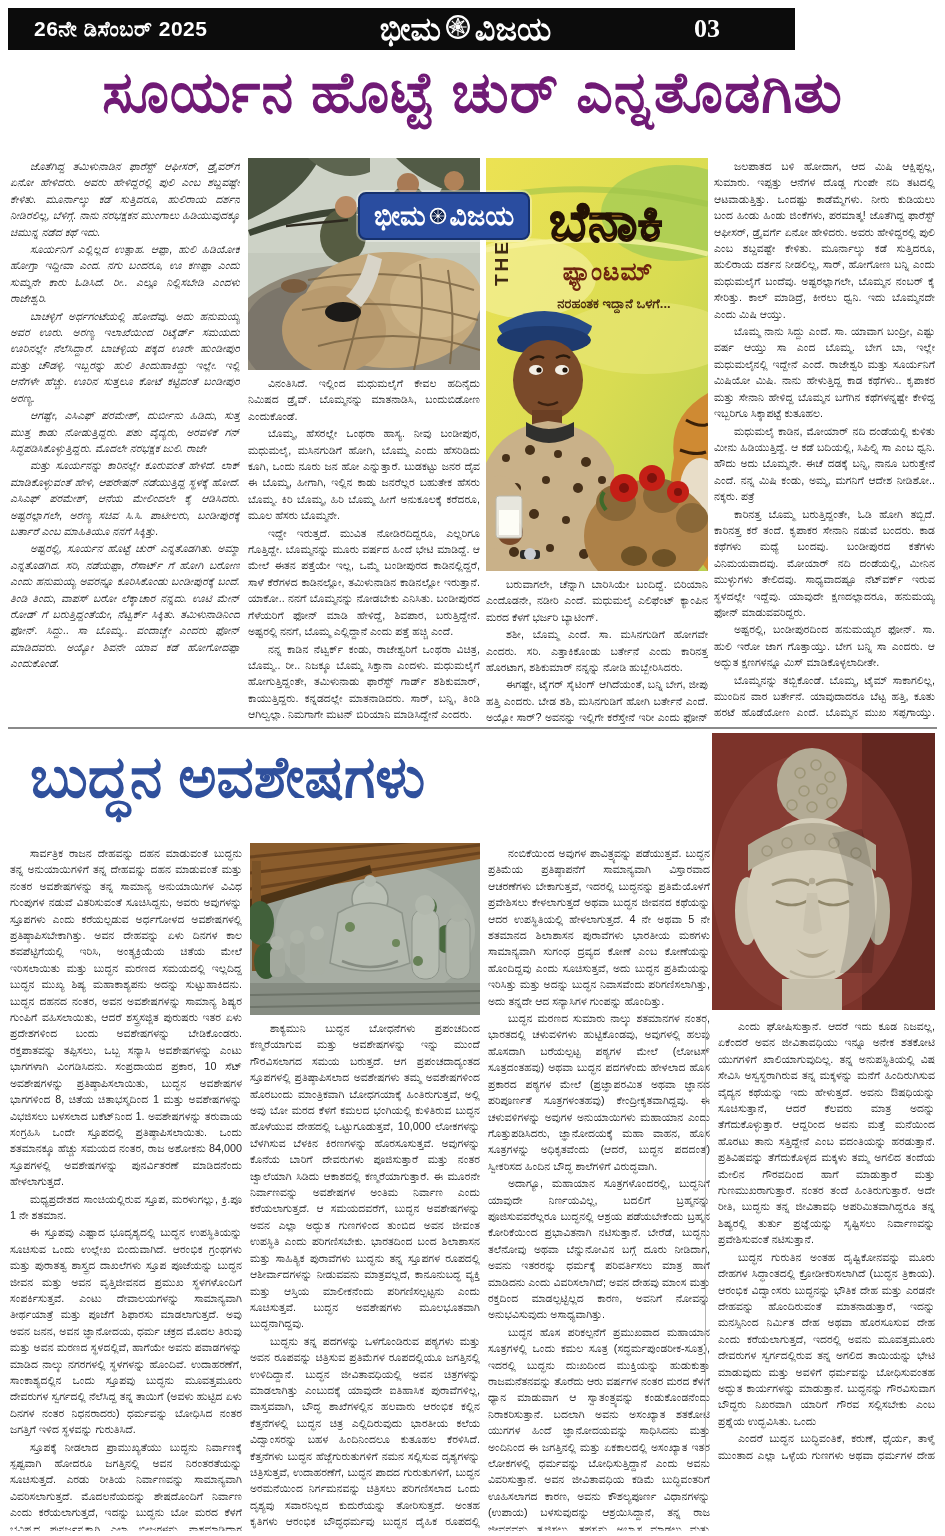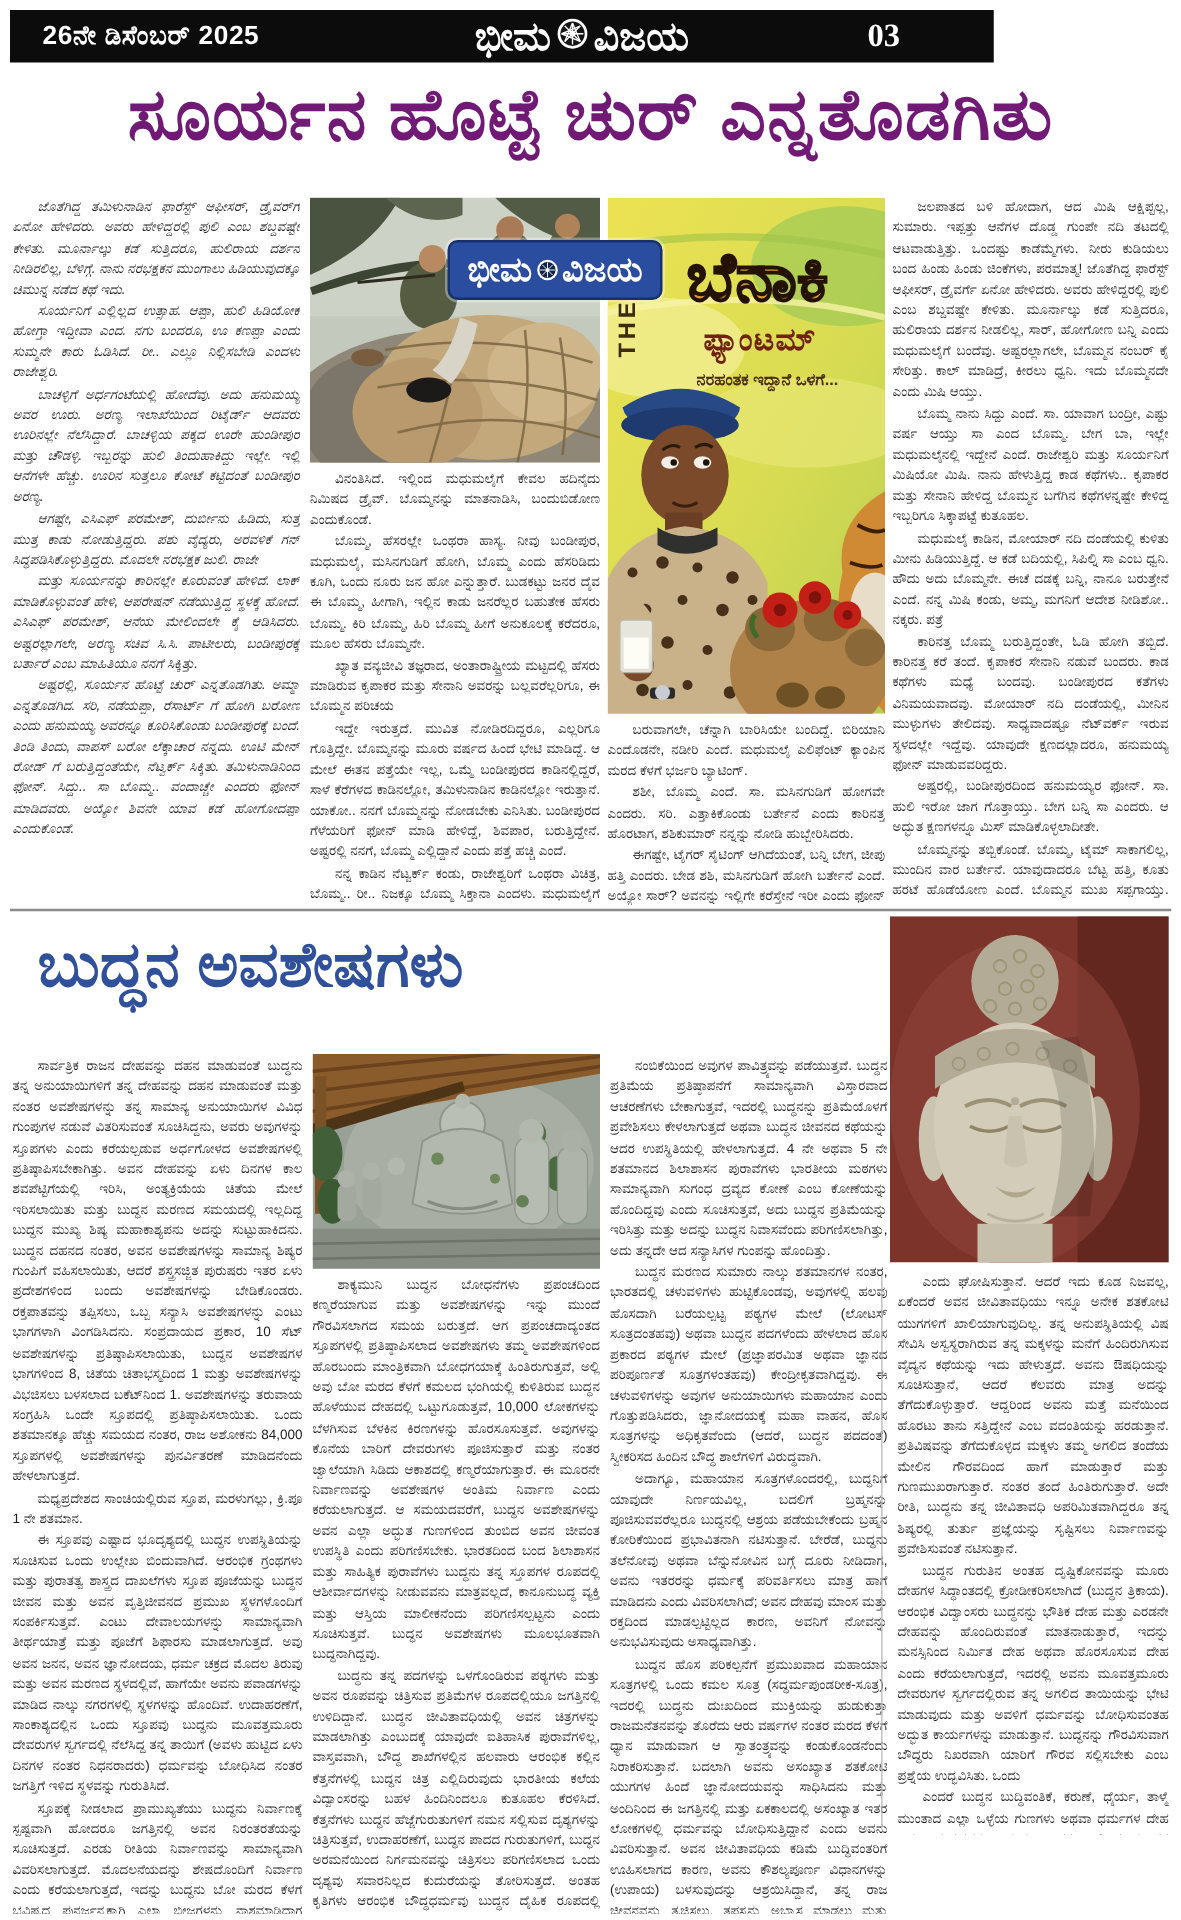--- a/index.html
+++ b/index.html
@@ -16,21 +16,21 @@
   .header-masthead{flex:1;text-align:center;font-size:32px;font-weight:bold;display:flex;align-items:center;justify-content:center;gap:4px;}
   .header-page{width:120px;text-align:center;padding-right:28px;font-size:26px;font-weight:bold;font-family:"Liberation Serif",serif;}
   
   .headline-1{
     position:absolute;left:0;top:54px;width:945px;text-align:center;
     color:#701a75;font-size:57px;font-weight:bold;line-height:1.35;
     letter-spacing:1px;white-space:nowrap;
   }
   .headline-2{
     position:absolute;left:30px;top:742px;width:680px;
-    color:#30509c;font-size:50px;font-weight:bold;line-height:1.2;white-space:nowrap;
+    color:#30509c;font-size:58px;font-weight:bold;line-height:1.2;white-space:nowrap;
   }
   
   .col{
     position:absolute;overflow:hidden;text-align:justify;
     font-size:10.8px;line-height:1.52;color:#1d1d1d;
   }
   .para{margin:0 0 1px 0;text-indent:20px;}
   .col-img{display:block;margin:0 0 5px 0;}
   
   #a1c1{left:10px;top:158px;width:230px;height:566px;font-style:italic;}
@@ -82,21 +82,21 @@
     <span>ವಿಜಯ</span>
   </div>
   <div class="header-page">03</div>
 </div>
 
 <div class="headline-1">ಸೂರ್ಯನ ಹೊಟ್ಟೆ ಚುರ್ ಎನ್ನತೊಡಗಿತು</div>
 
 <div class="col" id="a1c1">
     <p class="para">ಜೊತೆಗಿದ್ದ ತಮಿಳುನಾಡಿನ ಫಾರೆಸ್ಟ್ ಆಫೀಸರ್, ಡ್ರೈವರ್‌ಗೆ ಏನೋ ಹೇಳಿದರು. ಅವರು ಹೇಳಿದ್ದರಲ್ಲಿ ಪುಲಿ ಎಂಬ ಶಬ್ದವಷ್ಟೇ ಕೇಳಿತು. ಮೂರ್ನಾಲ್ಕು ಕಡೆ ಸುತ್ತಿದರೂ, ಹುಲಿರಾಯ ದರ್ಶನ ನೀಡಿರಲಿಲ್ಲ, ಬೆಳಿಗ್ಗೆ. ನಾನು ನರಭಕ್ಷಕನ ಮುಂಗಾಲು ಹಿಡಿಯುವುದಕ್ಕೂ ಚಿಮುನ್ನ ನಡೆದ ಕಥೆ ಇದು.</p>
     <p class="para">ಸೂರ್ಯನಿಗೆ ಎಲ್ಲಿಲ್ಲದ ಉತ್ಸಾಹ. ಆಪ್ಪಾ, ಹುಲಿ ಹಿಡಿಯೋಕೆ ಹೋಗ್ತಾ ಇದ್ದೀವಾ ಎಂದ. ನಗು ಬಂದರೂ, ಊ ಕಣಪ್ಪಾ ಎಂದು ಸುಮ್ಮನೇ ಕಾರು ಓಡಿಸಿದೆ. ರೀ.. ಎಲ್ಲೂ ನಿಲ್ಲಿಸಬೇಡಿ ಎಂದಳು ರಾಜೇಶ್ವರಿ.</p>
-    <p class="para">ಬಾಚಳ್ಳಿಗೆ ಅರ್ಧಗಂಟೆಯಲ್ಲಿ ಹೋದೆವು. ಅದು ಹನುಮಯ್ಯ ಅವರ ಊರು. ಅರಣ್ಯ ಇಲಾಖೆಯಿಂದ ರಿಟೈರ್ಡ್ ಆದವರು ಊರಿನಲ್ಲೇ ನೆಲೆಸಿದ್ದಾರೆ. ಬಾಚಳ್ಳಿಯ ಪಕ್ಕದ ಊರೇ ಹುಂಡೀಪುರ ಮತ್ತು ಚೌಡಳ್ಳಿ. ಇಬ್ಬರನ್ನು ಹುಲಿ ತಿಂದುಹಾಕಿದ್ದು ಇಲ್ಲೇ. ಇಲ್ಲಿ ಆನೆಗಳೇ ಹೆಚ್ಚು. ಊರಿನ ಸುತ್ತಲೂ ಕೋಟೆ ಕಟ್ಟಿದಂತೆ ಬಂಡೀಪುರ ಅರಣ್ಯ.</p>
+    <p class="para">ಬಾಚಳ್ಳಿಗೆ ಅರ್ಧಗಂಟೆಯಲ್ಲಿ ಹೋದೆವು. ಅದು ಹನುಮಯ್ಯ ಅವರ ಊರು. ಅರಣ್ಯ ಇಲಾಖೆಯಿಂದ ರಿಟೈರ್ಡ್ ಸಮಯದು ಊರಿನಲ್ಲೇ ನೆಲೆಸಿದ್ದಾರೆ. ಬಾಚಳ್ಳಿಯ ಪಕ್ಕದ ಊರೇ ಹುಂಡೀಪುರ ಮತ್ತು ಚೌಡಳ್ಳಿ. ಇಬ್ಬರನ್ನು ಹುಲಿ ತಿಂದುಹಾಕಿದ್ದು ಇಲ್ಲೇ. ಇಲ್ಲಿ ಆನೆಗಳೇ ಹೆಚ್ಚು. ಊರಿನ ಸುತ್ತಲೂ ಕೋಟೆ ಕಟ್ಟಿದಂತೆ ಬಂಡೀಪುರ ಅರಣ್ಯ.</p>
     <p class="para">ಆಗಷ್ಟೇ, ಎಸಿಎಫ್ ಪರಮೇಶ್, ದುರ್ಬೀನು ಹಿಡಿದು, ಸುತ್ತ ಮುತ್ತ ಕಾಡು ನೋಡುತ್ತಿದ್ದರು. ಪಶು ವೈದ್ಯರು, ಅರವಳಿಕೆ ಗನ್ ಸಿದ್ಧಪಡಿಸಿಕೊಳ್ಳುತ್ತಿದ್ದರು. ಮೊದಲೇ ನರಭಕ್ಷಕ ಜುಲಿ. ರಾಜೇ</p>
     <p class="para">ಮತ್ತು ಸೂರ್ಯನನ್ನು ಕಾರಿನಲ್ಲೇ ಕೂರುವಂತೆ ಹೇಳಿದೆ. ಲಾಕ್ ಮಾಡಿಕೊಳ್ಳುವಂತೆ ಹೇಳಿ, ಆಪರೇಷನ್ ನಡೆಯುತ್ತಿದ್ದ ಸ್ಥಳಕ್ಕೆ ಹೋದೆ. ಎಸಿಎಫ್ ಪರಮೇಶ್, ಆನೆಯ ಮೇಲಿಂದಲೇ ಕೈ ಆಡಿಸಿದರು. ಅಷ್ಟರಲ್ಲಾಗಲೇ, ಅರಣ್ಯ ಸಚಿವ ಸಿ.ಸಿ. ಪಾಟೀಲರು, ಬಂಡೀಪುರಕ್ಕೆ ಬರ್ತಾರೆ ಎಂಬ ಮಾಹಿತಿಯೂ ನನಗೆ ಸಿಕ್ಕಿತ್ತು.</p>
     <p class="para">ಅಷ್ಟರಲ್ಲಿ, ಸೂರ್ಯನ ಹೊಟ್ಟೆ ಚುರ್ ಎನ್ನತೊಡಗಿತು. ಅಮ್ಮಾ ಎನ್ನತೊಡಗಿದ. ಸರಿ, ನಡೆಯಪ್ಪಾ, ರೆಸಾರ್ಟ್ ಗೆ ಹೋಗಿ ಬರೋಣ ಎಂದು ಹನುಮಯ್ಯ ಅವರನ್ನೂ ಕೂರಿಸಿಕೊಂಡು ಬಂಡೀಪುರಕ್ಕೆ ಬಂದೆ. ತಿಂಡಿ ತಿಂದು, ವಾಪಸ್ ಬರೋ ಲೆಕ್ಕಾಚಾರ ನನ್ನದು. ಊಟಿ ಮೇನ್ ರೋಡ್ ಗೆ ಬರುತ್ತಿದ್ದಂತೆಯೇ, ನೆಟ್ವರ್ಕ್ ಸಿಕ್ಕಿತು. ತಮಿಳುನಾಡಿನಿಂದ ಫೋನ್. ಸಿದ್ದು.. ಸಾ ಬೊಮ್ಮ.. ವಂದಾಚ್ಚೇ ಎಂದರು ಫೋನ್ ಮಾಡಿದವರು. ಅಯ್ಯೋ ಶಿವನೇ ಯಾವ ಕಡೆ ಹೋಗೋದಪ್ಪಾ ಎಂದುಕೊಂಡೆ.</p>
   </div>
 
 <div class="col" id="a1c2">
   <svg class="col-img" width="232" height="212" viewBox="0 0 232 212">
     <rect width="232" height="212" fill="#c4c9bd"></rect>
     <rect x="0" y="0" width="232" height="95" fill="#cdd2c6"></rect>
     <path d="M0,0 L72,0 C58,26 36,46 0,62 Z" fill="#4a5340"></path>
@@ -125,21 +125,20 @@
       <path d="M172,106 Q178,162 166,212"></path>
       <path d="M200,112 Q208,160 202,206"></path>
     </g>
     <path d="M120,96 q-8,30 -22,42 l15,11 q15,-17 21,-48 z" fill="#d8d4c8"></path>
     <ellipse cx="95" cy="154" rx="18" ry="10" fill="#1c1a18"></ellipse>
     <ellipse cx="46" cy="128" rx="13" ry="7" fill="#7a5c3e"></ellipse>
   </svg>
   <div>
       <p class="para">ವಿನಂತಿಸಿದೆ. ಇಲ್ಲಿಂದ ಮಧುಮಲೈಗೆ ಕೇವಲ ಹದಿನೈದು ನಿಮಿಷದ ಡ್ರೈವ್. ಬೊಮ್ಮನನ್ನು ಮಾತನಾಡಿಸಿ, ಬಂದುಬಿಡೋಣ ಎಂದುಕೊಂಡೆ.</p>
       <p class="para">ಬೊಮ್ಮ, ಹೆಸರಲ್ಲೇ ಒಂಥರಾ ಹಾಸ್ಯ. ನೀವು ಬಂಡೀಪುರ, ಮಧುಮಲೈ, ಮಸಿನಗುಡಿಗೆ ಹೋಗಿ, ಬೊಮ್ಮ ಎಂದು ಹೆಸರಿಡಿದು ಕೂಗಿ, ಒಂದು ನೂರು ಜನ ಹೋ ಎನ್ನುತ್ತಾರೆ. ಬುಡಕಟ್ಟು ಜನರ ದೈವ ಈ ಬೊಮ್ಮ, ಹೀಗಾಗಿ, ಇಲ್ಲಿನ ಕಾಡು ಜನರೆಲ್ಲರ ಬಹುತೇಕ ಹೆಸರು ಬೊಮ್ಮ. ಕಿರಿ ಬೊಮ್ಮ, ಹಿರಿ ಬೊಮ್ಮ ಹೀಗೆ ಅನುಕೂಲಕ್ಕೆ ಕರೆದರೂ, ಮೂಲ ಹೆಸರು ಬೊಮ್ಮನೇ.</p>
-      <p class="para">ಖ್ಯಾತ ವನ್ಯಜೀವಿ ತಜ್ಞರಾದ, ಅಂತಾರಾಷ್ಟ್ರೀಯ ಮಟ್ಟದಲ್ಲಿ ಹೆಸರು ಮಾಡಿರುವ ಕೃಪಾಕರ ಮತ್ತು ಸೇನಾನಿ ಅವರನ್ನು ಬಲ್ಲವರೆಲ್ಲರಿಗೂ, ಈ ಬೊಮ್ಮನ ಪರಿಚಯ</p>
       <p class="para">ಇದ್ದೇ ಇರುತ್ತದೆ. ಮುವಿತ ನೋಡಿರದಿದ್ದರೂ, ಎಲ್ಲರಿಗೂ ಗೊತ್ತಿದ್ದೇ. ಬೊಮ್ಮನನ್ನು ಮೂರು ವರ್ಷದ ಹಿಂದೆ ಭೇಟಿ ಮಾಡಿದ್ದೆ. ಆ ಮೇಲೆ ಈತನ ಪತ್ತೆಯೇ ಇಲ್ಲ, ಒಮ್ಮೆ ಬಂಡೀಪುರದ ಕಾಡಿನಲ್ಲಿದ್ದರೆ, ಸಾಳೆ ಕೆರೆಗಳದ ಕಾಡಿನಲ್ಲೋ, ತಮಿಳುನಾಡಿನ ಕಾಡಿನಲ್ಲೋ ಇರುತ್ತಾನೆ. ಯಾಕೋ.. ನನಗೆ ಬೊಮ್ಮನನ್ನು ನೋಡಬೇಕು ಎನಿಸಿತು. ಬಂಡೀಪುರದ ಗೆಳೆಯರಿಗೆ ಫೋನ್ ಮಾಡಿ ಹೇಳಿದ್ದೆ, ಶಿವಪಾರ, ಬರುತ್ತಿದ್ದೇನೆ. ಅಷ್ಟರಲ್ಲಿ ನನಗೆ, ಬೊಮ್ಮ ಎಲ್ಲಿದ್ದಾನೆ ಎಂದು ಪತ್ತೆ ಹಚ್ಚಿ ಎಂದೆ.</p>
       <p class="para">ನನ್ನ ಕಾಡಿನ ನೆಟ್ವರ್ಕ್ ಕಂಡು, ರಾಜೇಶ್ವರಿಗೆ ಒಂಥರಾ ವಿಚಿತ್ರ, ಬೊಮ್ಮ.. ರೀ.. ನಿಜಕ್ಕೂ ಬೊಮ್ಮ ಸಿಕ್ತಾನಾ ಎಂದಳು. ಮಧುಮಲೈಗೆ ಹೋಗುತ್ತಿದ್ದಂತೇ, ತಮಿಳುನಾಡು ಫಾರೆಸ್ಟ್ ಗಾರ್ಡ್ ಶಶಿಕುಮಾರ್, ಕಾಯುತ್ತಿದ್ದರು. ಕನ್ನಡದಲ್ಲೇ ಮಾತನಾಡಿದರು. ಸಾರ್, ಬನ್ನಿ, ತಿಂಡಿ ಆಗಿಲ್ವಲ್ಲಾ. ನಿಮಗಾಗೇ ಮಟನ್ ಬಿರಿಯಾನಿ ಮಾಡಿಸಿದ್ದೇನೆ ಎಂದರು.</p>
     </div>
 </div>
 
 <div class="col" id="a1c3">
   <svg class="col-img" width="222" height="413" viewBox="0 0 222 413">
     <defs>
       <pattern id="tgstripe" width="14" height="14" patternUnits="userSpaceOnUse" patternTransform="rotate(55)">
         <rect width="14" height="14" fill="#d89a32"></rect>

